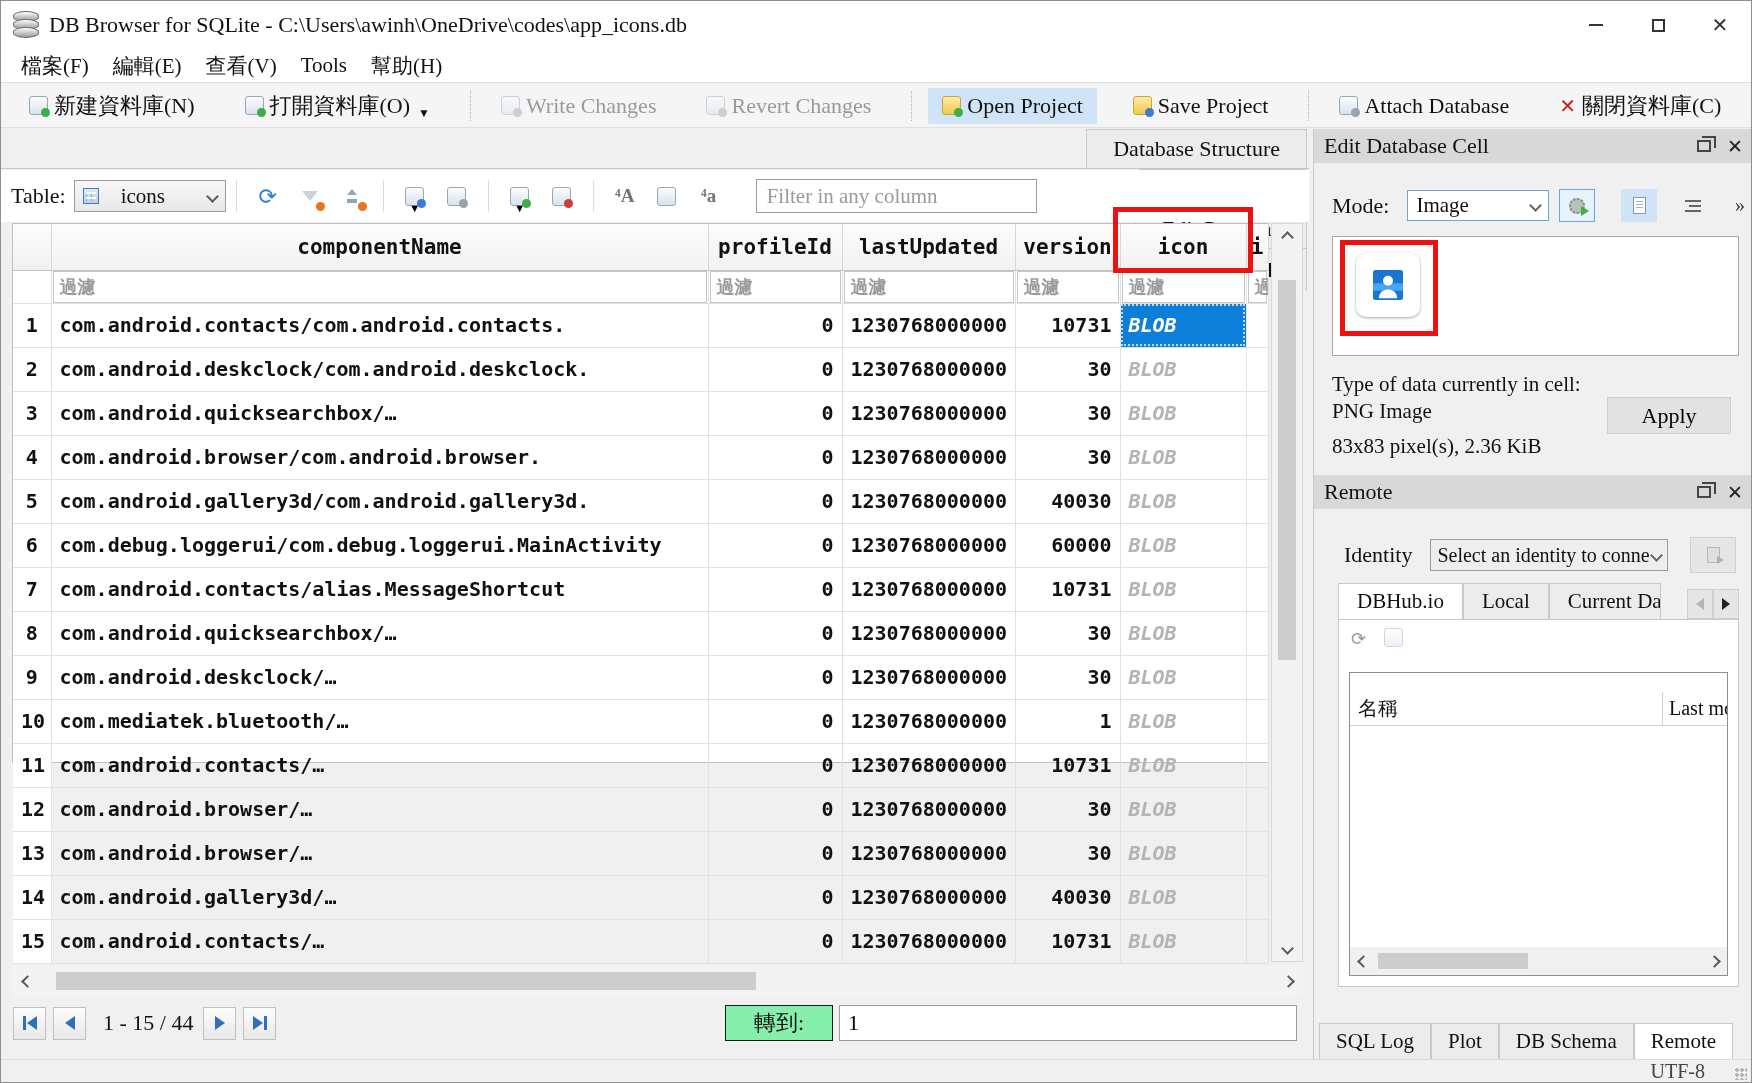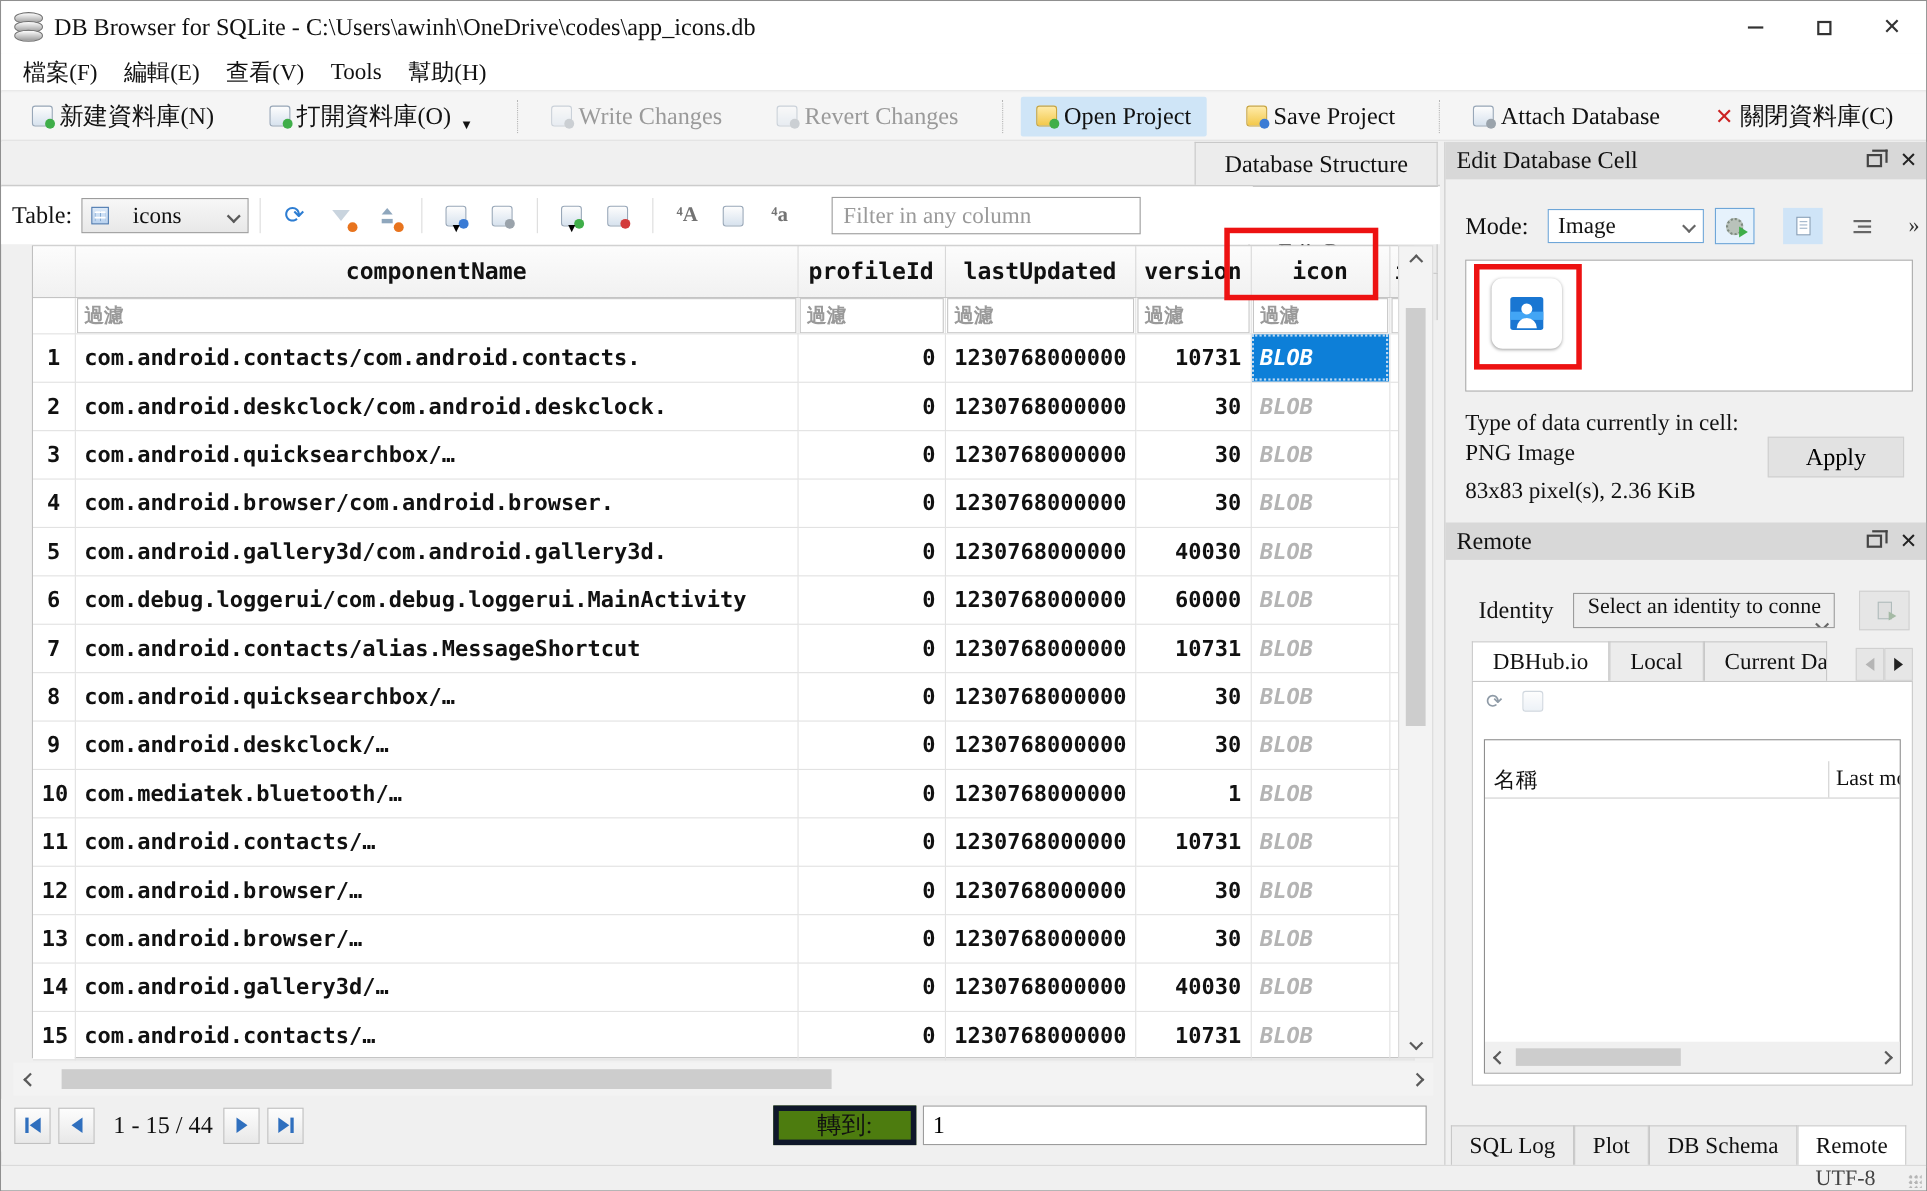--- a/index.html
+++ b/index.html
@@ -79,21 +79,21 @@
   .glyph-eject::before{content:"";position:absolute;top:0;left:1px;border-left:5px solid transparent;
        border-right:5px solid transparent;border-bottom:6px solid #8fa7bd;}
   .glyph-eject::after{content:"";position:absolute;bottom:0;left:1px;width:10px;height:4px;background:#8fa7bd;}
   .odot{position:absolute;right:2px;bottom:2px;width:9px;height:9px;border-radius:50%;background:#e8741e;}
   .fontA{color:#737373;font-weight:bold;font-size:19px;font-family:"Liberation Serif",serif;}
   .filter-input{width:281px;height:34px;border:1px solid #9c9c9c;font-size:21px;padding:0 10px;
                 font-family:"Liberation Serif",serif;color:#111;margin-left:26px;}
   .filter-input::placeholder{color:#9a9a9a;}
 
   
-  .grid-wrap{position:absolute;left:28px;top:222px;width:1257px;height:739px;background:#fff;
+  .grid-wrap{position:absolute;left:11px;top:222px;width:1257px;height:540px;background:#fff;
              border:1px solid #bfbfbf;}
   table.grid{border-collapse:collapse;table-layout:fixed;width:100%;
              font-family:"DejaVu Sans Mono",monospace;}
   table.grid th{height:46px;font-size:21px;font-weight:bold;background:linear-gradient(#fcfcfc,#f1f1f1);
       border-right:1px solid #d8d8d8;border-bottom:1px solid #c4c4c4;overflow:hidden;white-space:nowrap;}
   table.grid td{height:44px;border-right:1px solid #e2e2e2;border-bottom:1px solid #e2e2e2;
       font-size:20px;font-weight:bold;overflow:hidden;white-space:nowrap;padding:0 8px;}
   tr.filter-row td{height:33px;padding:0;}
   .filter-cell{height:100%;border:1px solid #c6c6c6;margin:0 1px;display:flex;align-items:center;
       padding:0 6px;font-family:"Liberation Serif",serif;font-size:18px;color:#9a9a9a;background:#fff;}
@@ -123,21 +123,21 @@
   
   .recnav{position:absolute;left:0;top:998px;width:1308px;height:48px;display:flex;align-items:center;
           padding-left:12px;background:#f0f0f0;}
   .nav-btn{width:33px;height:33px;border:1px solid #c0c0c0;background:linear-gradient(#fdfdfd,#e8e8e8);
            display:flex;align-items:center;justify-content:center;margin-right:7px;gap:1px;}
   .tri{width:0;height:0;border-top:7px solid transparent;border-bottom:7px solid transparent;}
   .tri.l{border-right:10px solid #2f6fbe;}
   .tri.r{border-left:10px solid #2f6fbe;}
   .vbar{width:3px;height:14px;background:#2f6fbe;}
   .nav-pos{font-size:22px;margin:0 10px;white-space:nowrap;}
-  .goto-btn{margin-left:auto;width:130px;height:36px;background:#4d7c0f;border:5px solid #0f172a;
+  .goto-btn{margin-left:auto;width:108px;height:36px;background:#86efac;border:1px solid #0f172a;
             font-size:22px;display:flex;align-items:center;justify-content:center;}
   .goto-input{width:458px;height:36px;border:1px solid #9c9c9c;margin:0 12px 0 6px;font-size:22px;
               padding:0 8px;font-family:"Liberation Serif",serif;}
 
   
   .dock{position:absolute;left:1312px;top:128px;width:440px;height:933px;background:#f0f0f0;
         border-left:1px solid #c9c9c9;}
   .dock-header{height:34px;background:#d8d8d8;display:flex;align-items:center;padding:0 10px;
                font-size:22px;}
   .dock-header .sp{flex:1;}
@@ -166,21 +166,21 @@
   .preview-box{margin:6px 14px 0 18px;height:120px;background:#fff;border:1px solid #a9a9a9;position:relative;}
   .contact-card{position:absolute;left:23px;top:16px;width:64px;height:64px;background:#fff;border-radius:10px;
       box-shadow:0 1px 3px rgba(0,0,0,.35);display:flex;align-items:center;justify-content:center;}
   .caption{font-size:21px;margin:16px 0 0 18px;}
   .caption2{font-size:21px;margin:2px 0 0 18px;}
   .apply-btn{position:absolute;right:22px;top:268px;width:124px;height:37px;background:#e2e2e2;
              border:1px solid #cfcfcf;color:#000000;font-size:22px;display:flex;align-items:center;justify-content:center;}
 
   .identity-row{display:flex;align-items:center;gap:10px;padding:28px 14px 10px 30px;}
   .id-select{width:238px;height:32px;border:1px solid #9c9c9c;background:#eee;display:flex;align-items:center;
-             font-size:20px;padding:0 6px;white-space:nowrap;overflow:hidden;flex-direction:column;}
+             font-size:20px;padding:0 6px;white-space:nowrap;overflow:hidden;}
   .id-select .chev{margin-left:auto;flex:none;border-color:#666;}
   .cert-btn{width:46px;height:36px;background:#e6e6e6;border:1px solid #d0d0d0;display:flex;
             align-items:center;justify-content:center;margin-left:12px;}
   .cert-ico{width:13px;height:16px;background:#ddd;border:1px solid #9aa;position:relative;opacity:.7;}
   .cert-ico::after{content:"";position:absolute;right:-5px;bottom:-2px;border-top:4px solid transparent;
       border-bottom:4px solid transparent;border-left:7px solid #8aa88a;}
 
   .remote-tabs{display:flex;align-items:flex-end;padding-left:24px;position:relative;}
   .rtab{font-size:21px;padding:5px 18px;background:#ececec;border:1px solid #c8c8c8;border-bottom:none;
         white-space:nowrap;}

